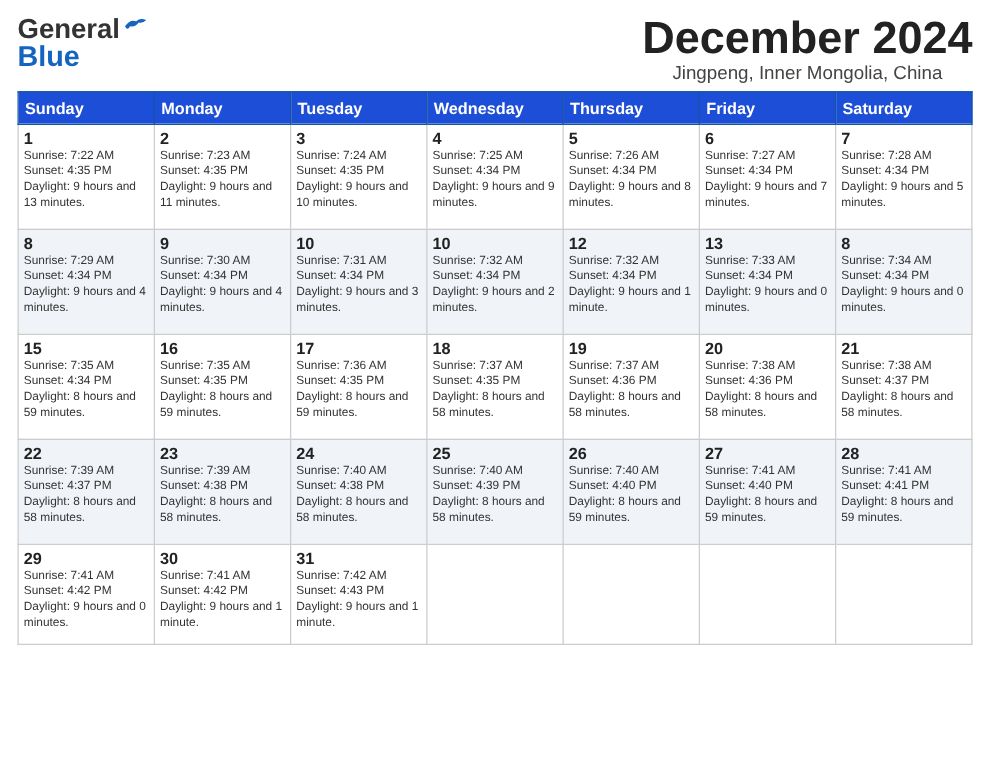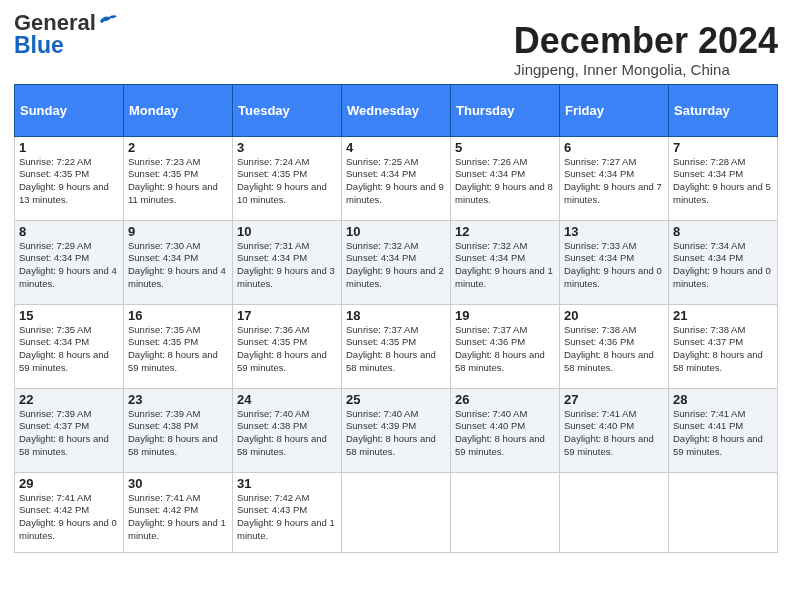--- a/index.html
+++ b/index.html
@@ -20,43 +20,42 @@
       justify-content: space-between;
       align-items: flex-start;
       margin-bottom: 6px;
     }
     .logo {
       display: flex;
       flex-direction: column;
       align-items: flex-start;
     }
     .title-block {
-      text-align: left;
-      margin-top: 11px;
+      text-align: center;
     }
     .month-title {
       font-size: 36px;
       font-weight: bold;
       color: #222;
       line-height: 1.1;
     }
     .location-title {
       font-size: 15px;
       color: #444;
     }
     .calendar {
       width: 100%;
       border-collapse: collapse;
       table-layout: fixed;
     }
     .calendar th {
-      background: #3b82f6;
+      background: #1d4ed8;
       color: #fff;
       text-align: left;
-      padding: 18px 5px;
+      padding: 5px 5px;
       font-size: 13px;
       font-weight: bold;
       border: 1px solid #1255a0;
     }
     .calendar td {
       border: 1px solid #ccc;
       vertical-align: top;
       padding: 3px 4px;
       height: 84px;
       background: #fff;

